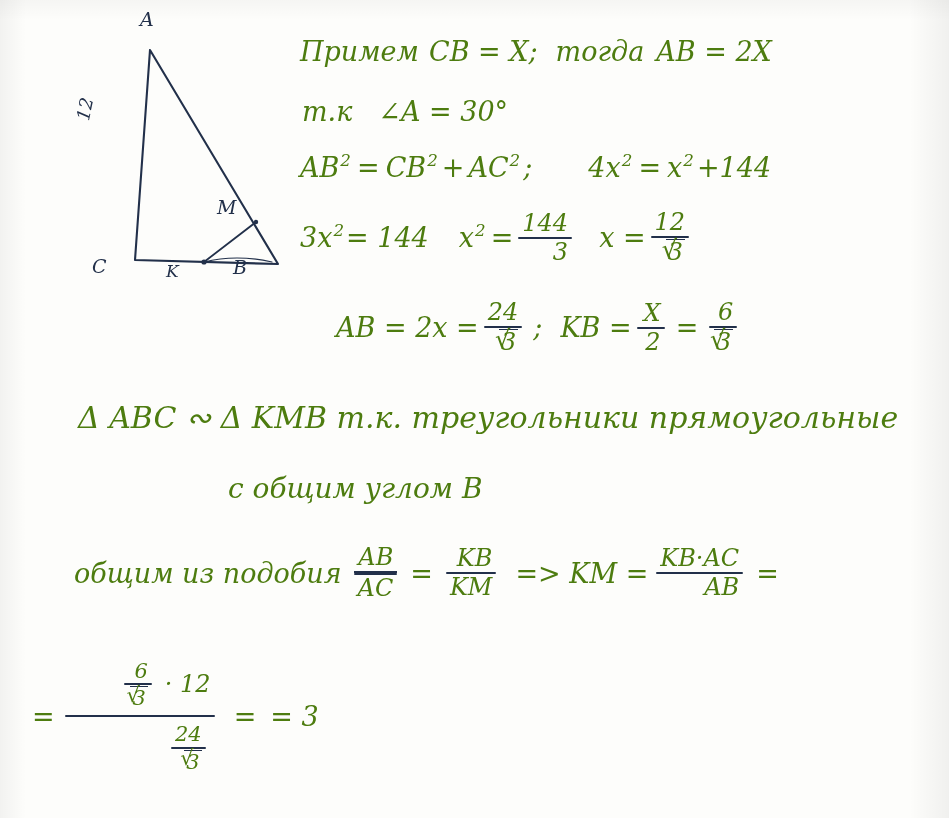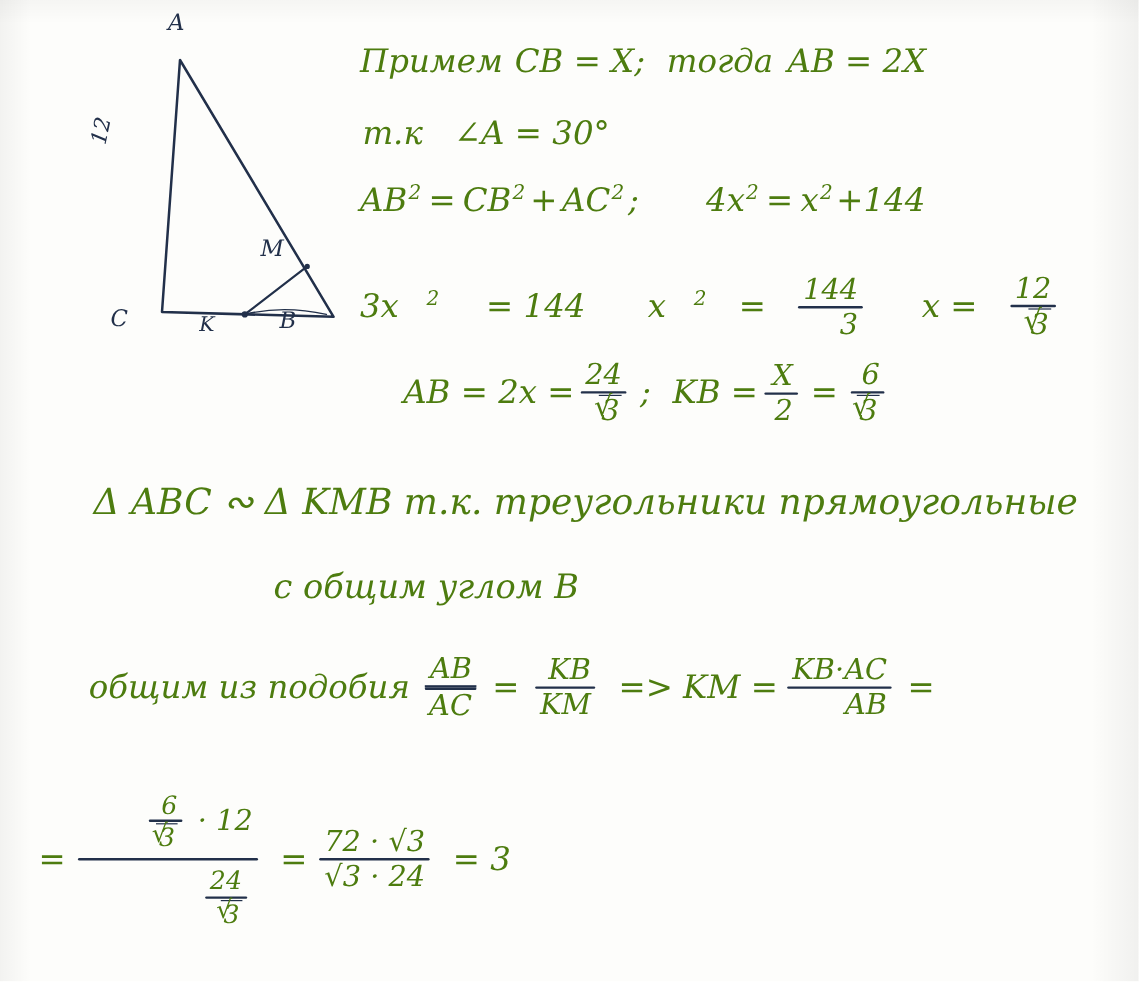--- a/index.html
+++ b/index.html
@@ -155,24 +155,24 @@
     <span class="hw sup">2</span>
     <span class="hw" style="margin-left:3px;">;</span>
     <span class="hw" style="margin-left:56px;">4x</span>
     <span class="hw sup">2</span>
     <span class="hw" style="margin:0 6px;">=</span>
     <span class="hw">x</span>
     <span class="hw sup">2</span>
     <span class="hw" style="margin-left:3px;">+144</span>
   </div>
 
-  <div class="row big" style="left:300px; top:228px;gap:22px;">
+  <div class="row big" style="left:300px; top:210px;">
     <span class="hw">3x</span>
     <span class="hw sup">2</span>
-    <span class="hw" style="margin-left:17px;">= 144</span>
+    <span class="hw" style="margin-left:2px;">= 144</span>
     <span class="hw" style="margin-left:30px;">x</span>
     <span class="hw sup">2</span>
     <span class="hw" style="margin-left:5px;">=</span>
     <span class="frac hw med">
       <span class="num">144</span>
       <span class="bar"></span>
       <span class="den">3</span>
     </span>
     <span class="hw" style="margin-left:22px;">x =</span>
     <span class="frac hw med">
@@ -251,21 +251,16 @@
         <span class="frac sm">
           <span class="num">24</span>
           <span class="bar"></span>
           <span class="den sqrt"><span class="rad">3</span></span>
         </span>
       </span>
     </span>
 
     <span class="hw big" style="margin-left:14px;">=</span>
 
-    <span class="frac hw med" style="margin-left:10px;">
-      <span class="num">72 · √3</span>
-      <span class="bar"></span>
-      <span class="den">√3 · 24</span>
-    </span>
 
     <span class="hw big" style="margin-left:14px;">= 3</span>
   </div>
 </div>
 
 </body></html>

